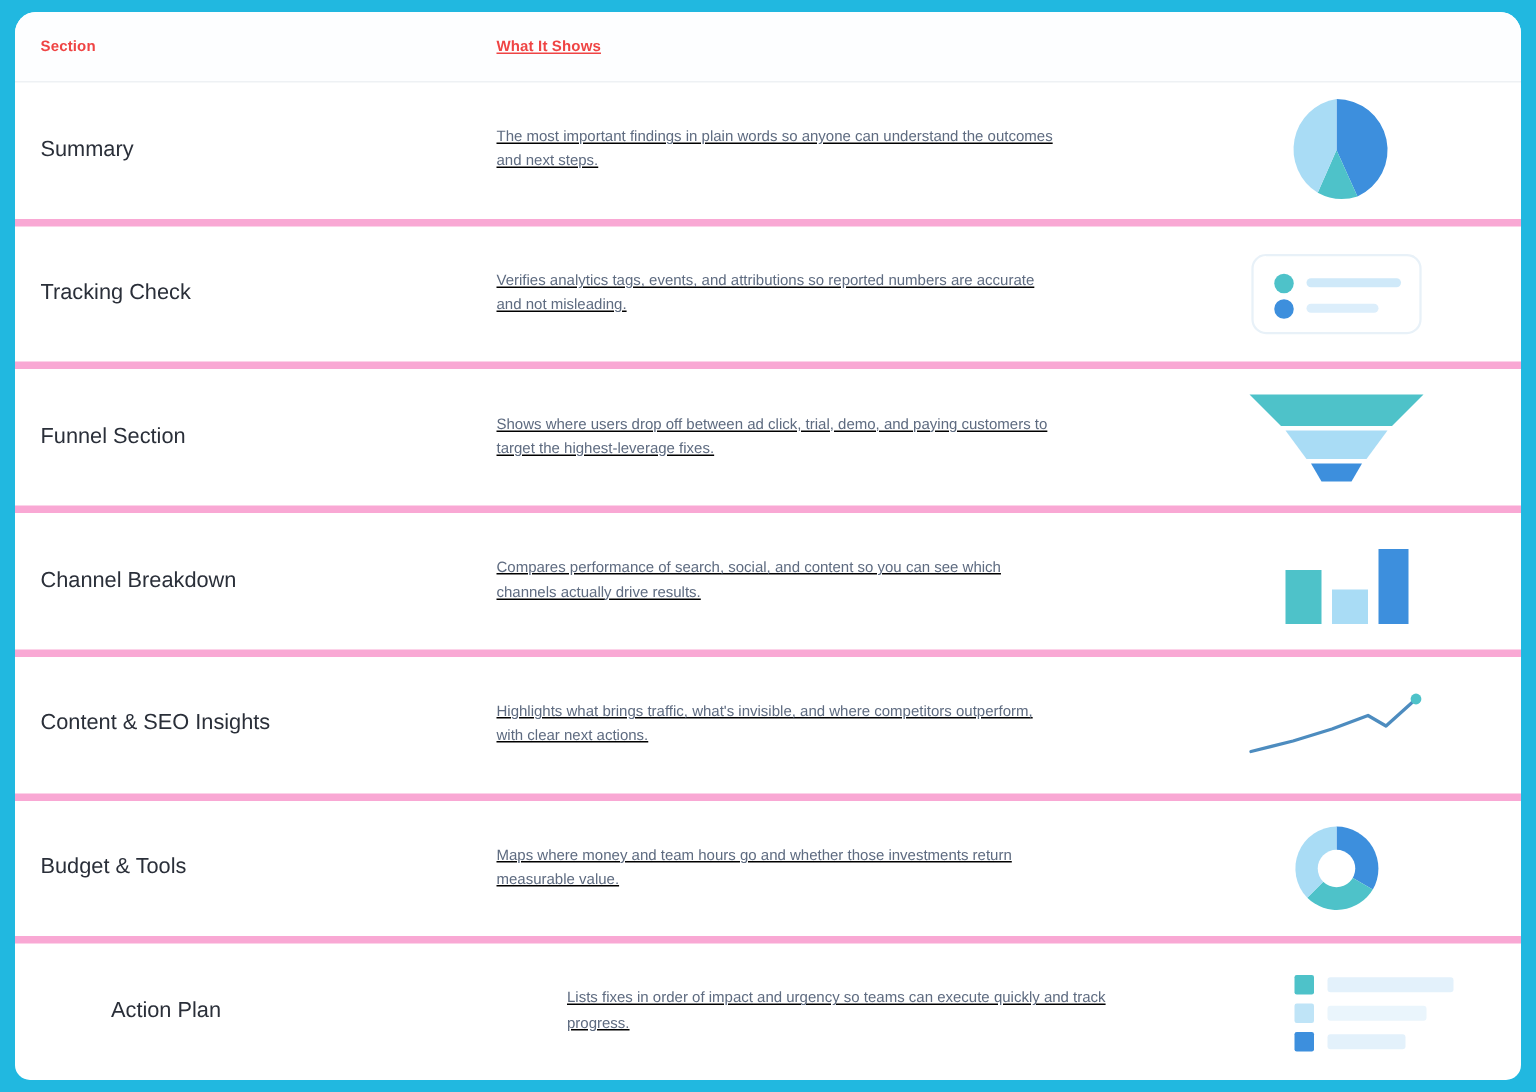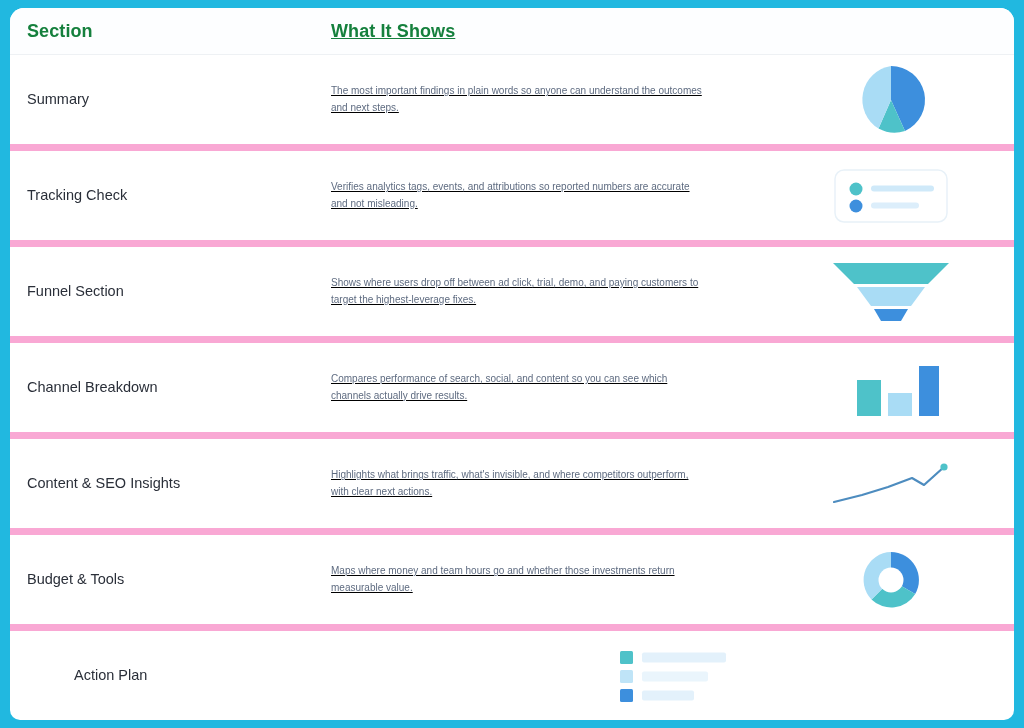--- a/index.html
+++ b/index.html
@@ -35,23 +35,23 @@
   }
   .head-row {
     display: flex;
     align-items: center;
     height: 46px;
     flex: 0 0 46px;
     border-bottom: 1px solid #eef1f4;
     background: #fdfeff;
   }
   .head-cell {
-    font-size: 18px;
+    font-size: 10px;
     font-weight: bold;
-    color: #15803d;
+    color: #ef4444;
     letter-spacing: 0.1px;
   }
   .col-section {
     flex: 0 0 305px;
     padding-left: 17px;
     box-sizing: border-box;
   }
   .col-desc {
     flex: 0 0 485px;
     padding-left: 16px;
@@ -63,21 +63,21 @@
     box-sizing: border-box;
     display: flex;
     align-items: center;
     justify-content: center;
     padding-right: 32px;
   }
   .row {
     display: flex;
     align-items: center;
     flex: 1 1 0;
-    border-bottom: 7px solid #f9a8d4;
+    border-bottom: 5px solid #f9a8d4;
     min-height: 0;
   }
   .row:last-child {
     border-bottom: none;
     margin-left: 47px;
   }
   .section-label {
     font-size: 14.5px;
     color: #2a2f39;
     line-height: 1.35;
@@ -216,20 +216,23 @@
             <path d="M29 29 L9.5 48.5 A28 28 0 0 1 29 1 Z" fill="#a9dcf5"></path>
             <circle cx="29" cy="29" r="12.5" fill="#ffffff"></circle>
           </svg>
         </div>
       </div>
     </div>
 
     <div class="row">
       <div class="col-section">
         <div class="section-label">Action Plan</div>
+      </div>
+      <div class="col-desc">
+        <div class="desc-text">Lists fixes in order of impact and urgency so teams can execute quickly and track progress.</div>
       </div>
       <div class="col-icon">
         <div class="icon-wrap">
           <svg width="108" height="54" viewBox="0 0 108 54">
             <rect x="2" y="2" width="13" height="13" rx="1.5" fill="#4ec2c9"></rect>
             <rect x="24" y="3.5" width="84" height="10" rx="2" fill="#e3f1fb"></rect>
             <rect x="2" y="21" width="13" height="13" rx="1.5" fill="#bfe4f7"></rect>
             <rect x="24" y="22.5" width="66" height="10" rx="2" fill="#eaf5fc"></rect>
             <rect x="2" y="40" width="13" height="13" rx="1.5" fill="#3d8fdd"></rect>
             <rect x="24" y="41.5" width="52" height="10" rx="2" fill="#e3f1fb"></rect>

